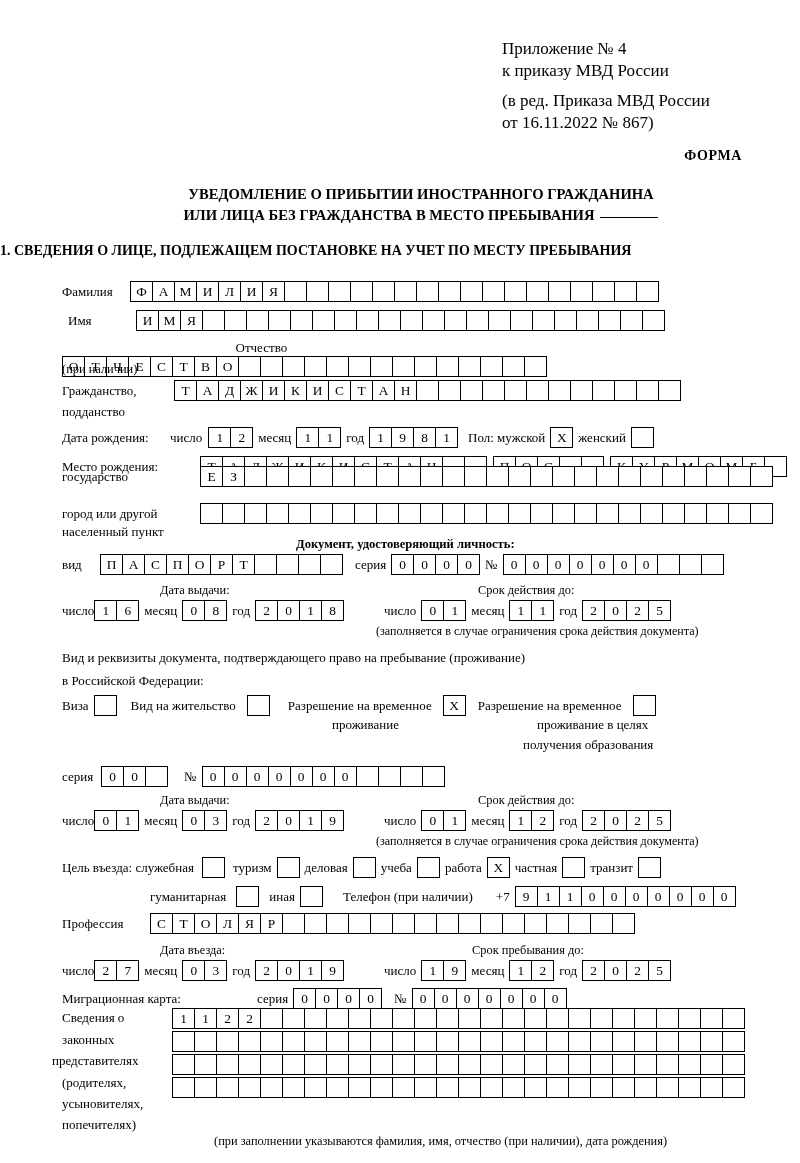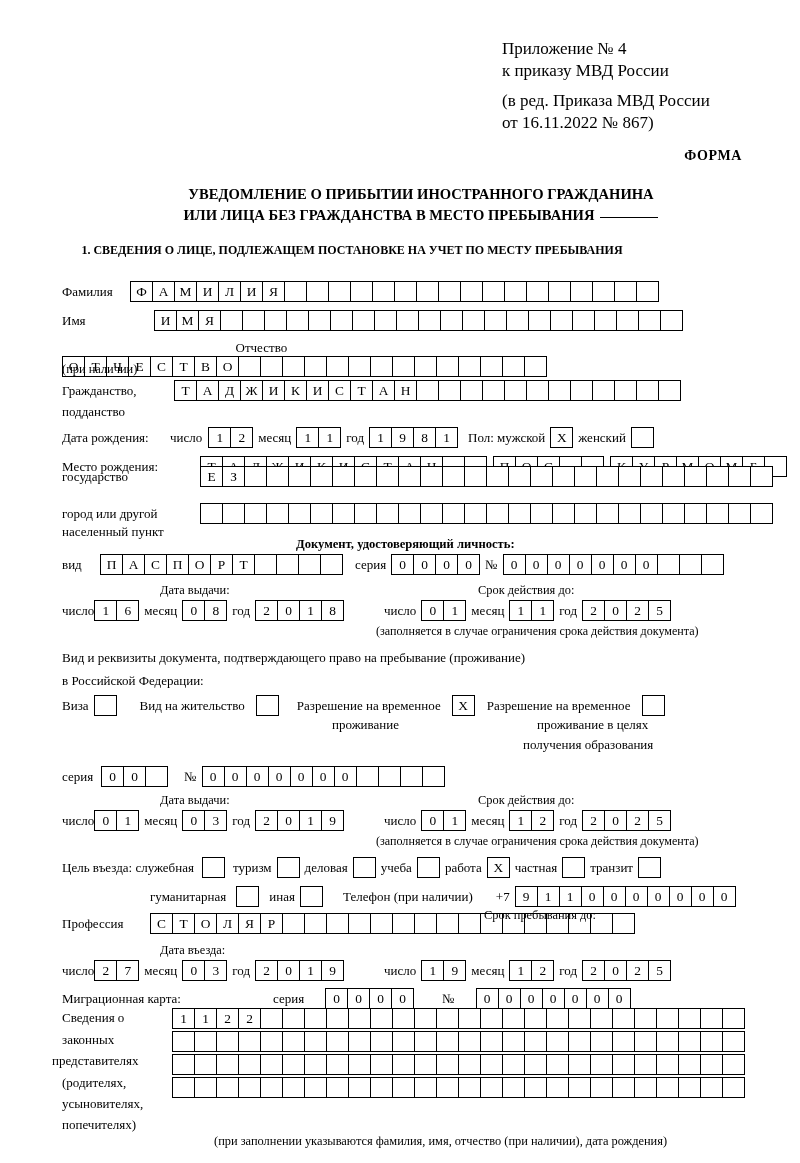--- a/index.html
+++ b/index.html
@@ -60,23 +60,23 @@
     border-bottom: 1px solid #000;
     vertical-align: 2px;
     margin-left: 6px;
   }
 
   .section-title {
     position: absolute;
     top: 243px;
     left: 0;
     width: 704px;
-    text-align: center;
+    text-align: left;
     font-weight: bold;
-    font-size: 12px;
+    font-size: 14px;
   }
 
   
   .row {
     position: absolute;
     display: flex;
     align-items: center;
     font-size: 13px;
     white-space: nowrap;
   }
@@ -162,21 +162,21 @@
         <span class="cell"></span>
         <span class="cell"></span>
         <span class="cell"></span>
         <span class="cell"></span>
         <span class="cell"></span>
         <span class="cell"></span>
         <span class="cell"></span>
       </span>
   </div>
 
-  <div class="row" style="top:310px; left:62px;gap:24px;">
+  <div class="row" style="top:310px; left:68px;">
     <span class="lbl" style="width:68px;">Имя</span>
     <span class="cells" id="cells-name">
         <span class="cell">И</span>
         <span class="cell">М</span>
         <span class="cell">Я</span>
         <span class="cell"></span>
         <span class="cell"></span>
         <span class="cell"></span>
         <span class="cell"></span>
         <span class="cell"></span>
@@ -478,21 +478,21 @@
   <div class="row" style="top:650px; left:62px;">
     <span class="lbl">Вид и реквизиты документа, подтверждающего право на пребывание (проживание)</span>
   </div>
   <div class="row" style="top:673px; left:62px;">
     <span class="lbl">в Российской Федерации:</span>
   </div>
 
   <div class="row" style="top:695px; left:62px;">
     <span class="lbl">Виза</span>
     <span class="box" style="margin-left:5px;"></span>
-    <span class="mini-label" style="margin-left:23px;">Вид на жительство</span>
+    <span class="mini-label" style="margin-left:14px;">Вид на жительство</span>
     <span class="box" style="margin-left:6px;"></span>
     <span class="mini-label" style="margin-left:18px;">Разрешение на временное</span>
     <span class="box" style="margin-left:6px;">X</span>
     <span class="mini-label" style="margin-left:12px;">Разрешение на временное</span>
     <span class="box" style="margin-left:6px;"></span>
   </div>
   <div class="row" style="top:717px; left:332px;">
     <span class="lbl">проживание</span>
   </div>
   <div class="row" style="top:717px; left:537px;">
@@ -634,21 +634,21 @@
         <span class="cell"></span>
         <span class="cell"></span>
         <span class="cell"></span>
         <span class="cell"></span>
       </span>
   </div>
 
   <div class="row" style="top:943px; left:160px;">
     <span class="lbl small">Дата въезда:</span>
   </div>
-  <div class="row" style="top:908px; left:472px;margin-left:12px;">
+  <div class="row" style="top:943px; left:472px;">
     <span class="lbl small">Срок пребывания до:</span>
   </div>
   <div class="row" style="top:960px; left:62px;">
     <span class="lbl">число</span>
     <span class="cells" id="cells-en-day">
         <span class="cell">2</span>
         <span class="cell">7</span>
       </span>
     <span class="mini-label">месяц</span>
     <span class="cells" id="cells-en-month">
@@ -674,21 +674,21 @@
       </span>
     <span class="mini-label">год</span>
     <span class="cells" id="cells-st-year">
         <span class="cell">2</span>
         <span class="cell">0</span>
         <span class="cell">2</span>
         <span class="cell">5</span>
       </span>
   </div>
 
-  <div class="row" style="top:988px; left:62px;gap:16px;">
+  <div class="row" style="top:988px; left:62px;">
     <span class="lbl" style="width:190px;">Миграционная карта:</span>
     <span class="mini-label">серия</span>
     <span class="cells" id="cells-mc-series">
         <span class="cell">0</span>
         <span class="cell">0</span>
         <span class="cell">0</span>
         <span class="cell">0</span>
       </span>
     <span class="mini-label" style="margin-left:12px;">№</span>
     <span class="cells" id="cells-mc-number">

